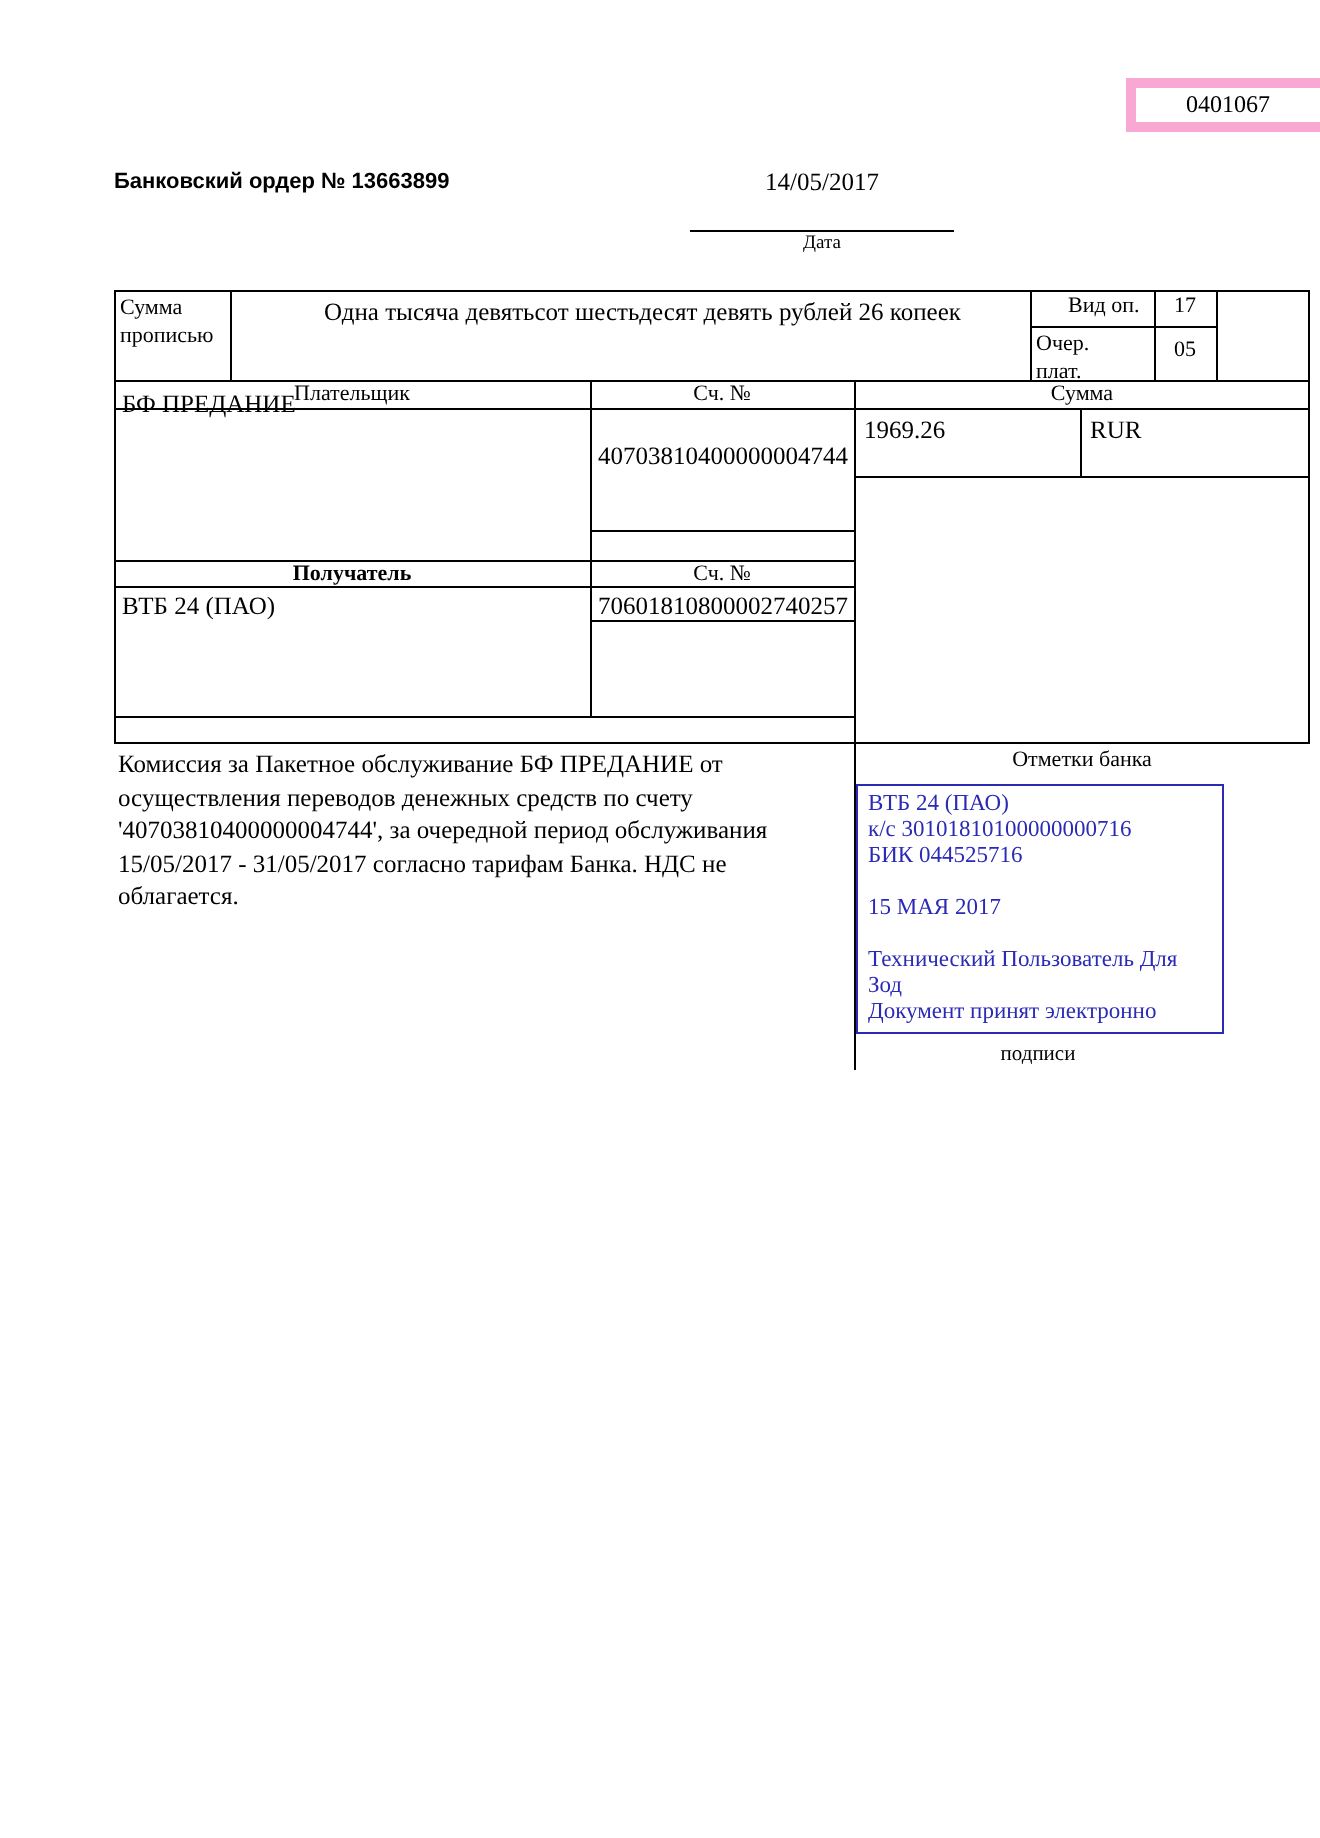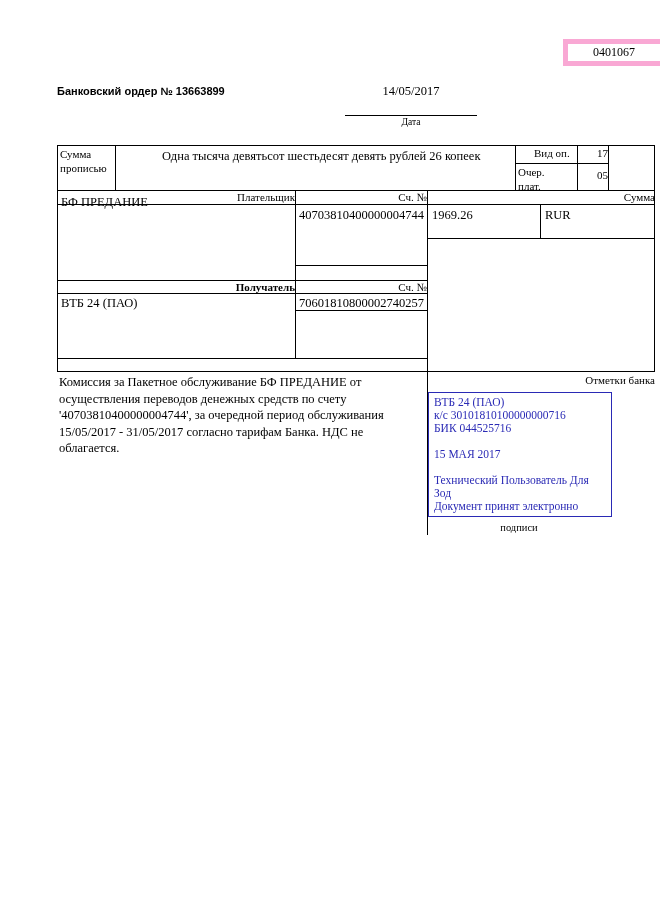--- a/index.html
+++ b/index.html
@@ -8,21 +8,21 @@
     width: 660px;
     height: 919px;
     background: #ffffff;
     font-family: "Liberation Serif", serif;
     color: #000;
     overflow: hidden;
   }
   .hline { position: absolute; height: 1px; background: #000; }
   .vline { position: absolute; width: 1px; background: #000; }
   .t { position: absolute; }
-  .c { text-align: right; }
+  .c { text-align: center; }
   .small { font-size: 11px; line-height: 1.25; }
   .val { font-size: 12.5px; line-height: 1.32; }
   .code-box {
     position: absolute; left: 563px; top: 39px; width: 92px; height: 17px;
     border: 5px solid #f9a8d4; text-align: center; font-size: 12px; line-height: 17px;
   }
   .title {
     position: absolute; left: 57px; top: 85px;
     font-family: "Liberation Sans", sans-serif; font-weight: bold; font-size: 11px;
   }
@@ -77,21 +77,21 @@
   <div class="t small" style="left:518px;top:147px;width:56px;margin-left:16px;">Вид оп.</div>
   <div class="t small c" style="left:577px;top:147px;width:31px;">17</div>
   <div class="t small" style="left:518px;top:166px;width:50px;">Очер. плат.</div>
   <div class="t small c" style="left:577px;top:169px;width:31px;">05</div>
 
   <div class="t small c" style="left:57px;top:191px;width:238px;">Плательщик</div>
   <div class="t small c" style="left:295px;top:191px;width:132px;">Сч. №</div>
   <div class="t small c" style="left:427px;top:191px;width:228px;">Сумма</div>
 
   <div class="t val" style="left:61px;top:194px;width:230px;">БФ ПРЕДАНИЕ</div>
-  <div class="t val" style="left:299px;top:207px;width:126px;">40703810400000004744</div>
+  <div class="t val" style="left:299px;top:220px;width:126px;">40703810400000004744</div>
   <div class="t val" style="left:432px;top:207px;width:104px;">1969.26</div>
   <div class="t val" style="left:545px;top:207px;width:106px;">RUR</div>
 
   <div class="t small c" style="left:57px;top:281px;width:238px;font-weight:bold;">Получатель</div>
   <div class="t small c" style="left:295px;top:281px;width:132px;">Сч. №</div>
   <div class="t val" style="left:61px;top:295px;width:230px;">ВТБ 24 (ПАО)</div>
   <div class="t val" style="left:299px;top:295px;width:126px;">70601810800002740257</div>
 
   <div class="t val" style="left:59px;top:374px;width:367px;">Комиссия за Пакетное обслуживание БФ ПРЕДАНИЕ от осуществления переводов денежных средств по счету '40703810400000004744', за очередной период обслуживания 15/05/2017 - 31/05/2017 согласно тарифам Банка. НДС не облагается.</div>
 

